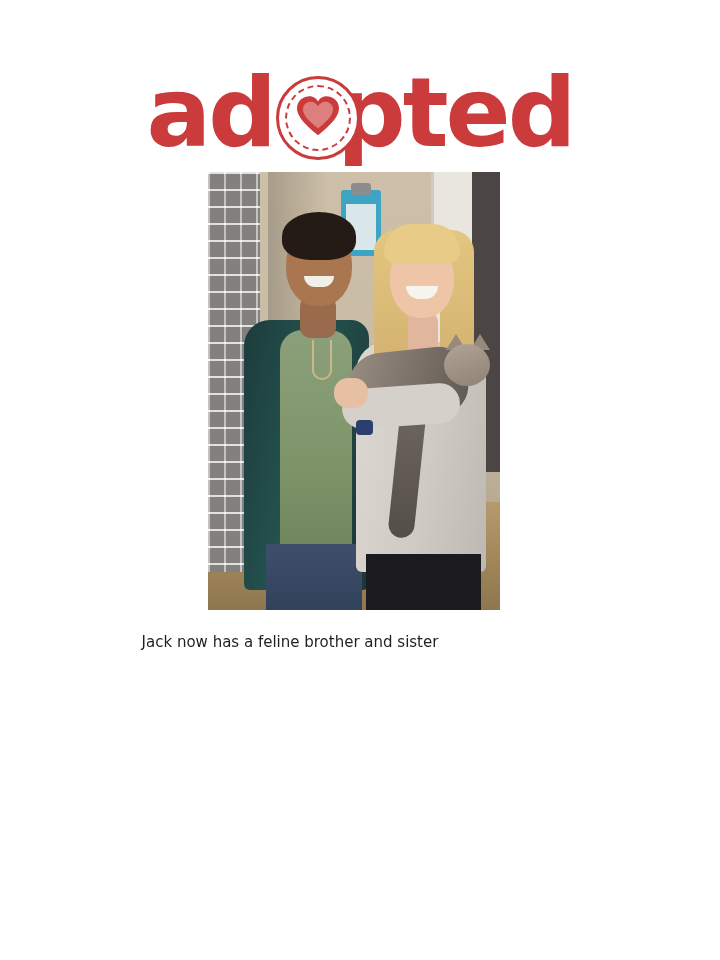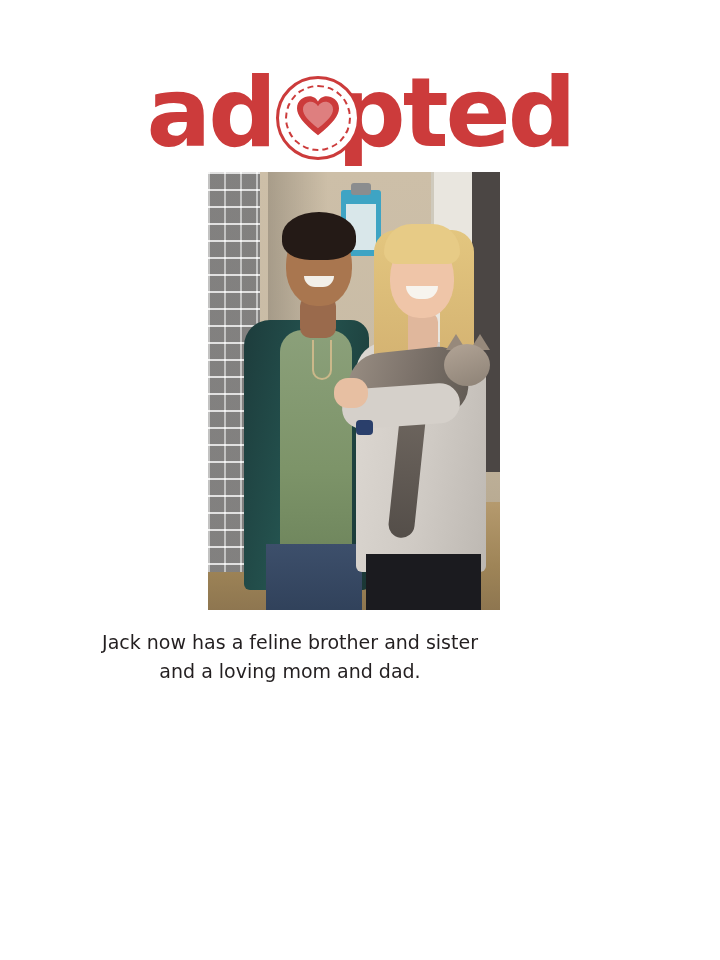--- a/index.html
+++ b/index.html
@@ -337,21 +337,21 @@
   }
 
   
   .caption {
     position: absolute;
     left: 0;
     top: 628px;
     width: 580px;
     text-align: center;
     font-family: "DejaVu Sans", sans-serif;
-    font-size: 19px;
+    font-size: 15px;
     line-height: 29px;
     color: #231f20;
   }
   .caption div { white-space: nowrap; }
 </style>
 </head>
 <body>
 
 <div class="page">
 
@@ -401,16 +401,15 @@
       <div class="kitten-ear-l"></div>
       <div class="kitten-ear-r"></div>
       <div class="kitten-head"></div>
       <div class="hand"></div>
       <div class="watch"></div>
     </div>
   </div>
 
   <div class="caption">
     <div>Jack now has a feline brother and sister</div>
-    <div>and a loving mom and dad.</div>
   </div>
 
 </div>
 
 </body></html>

